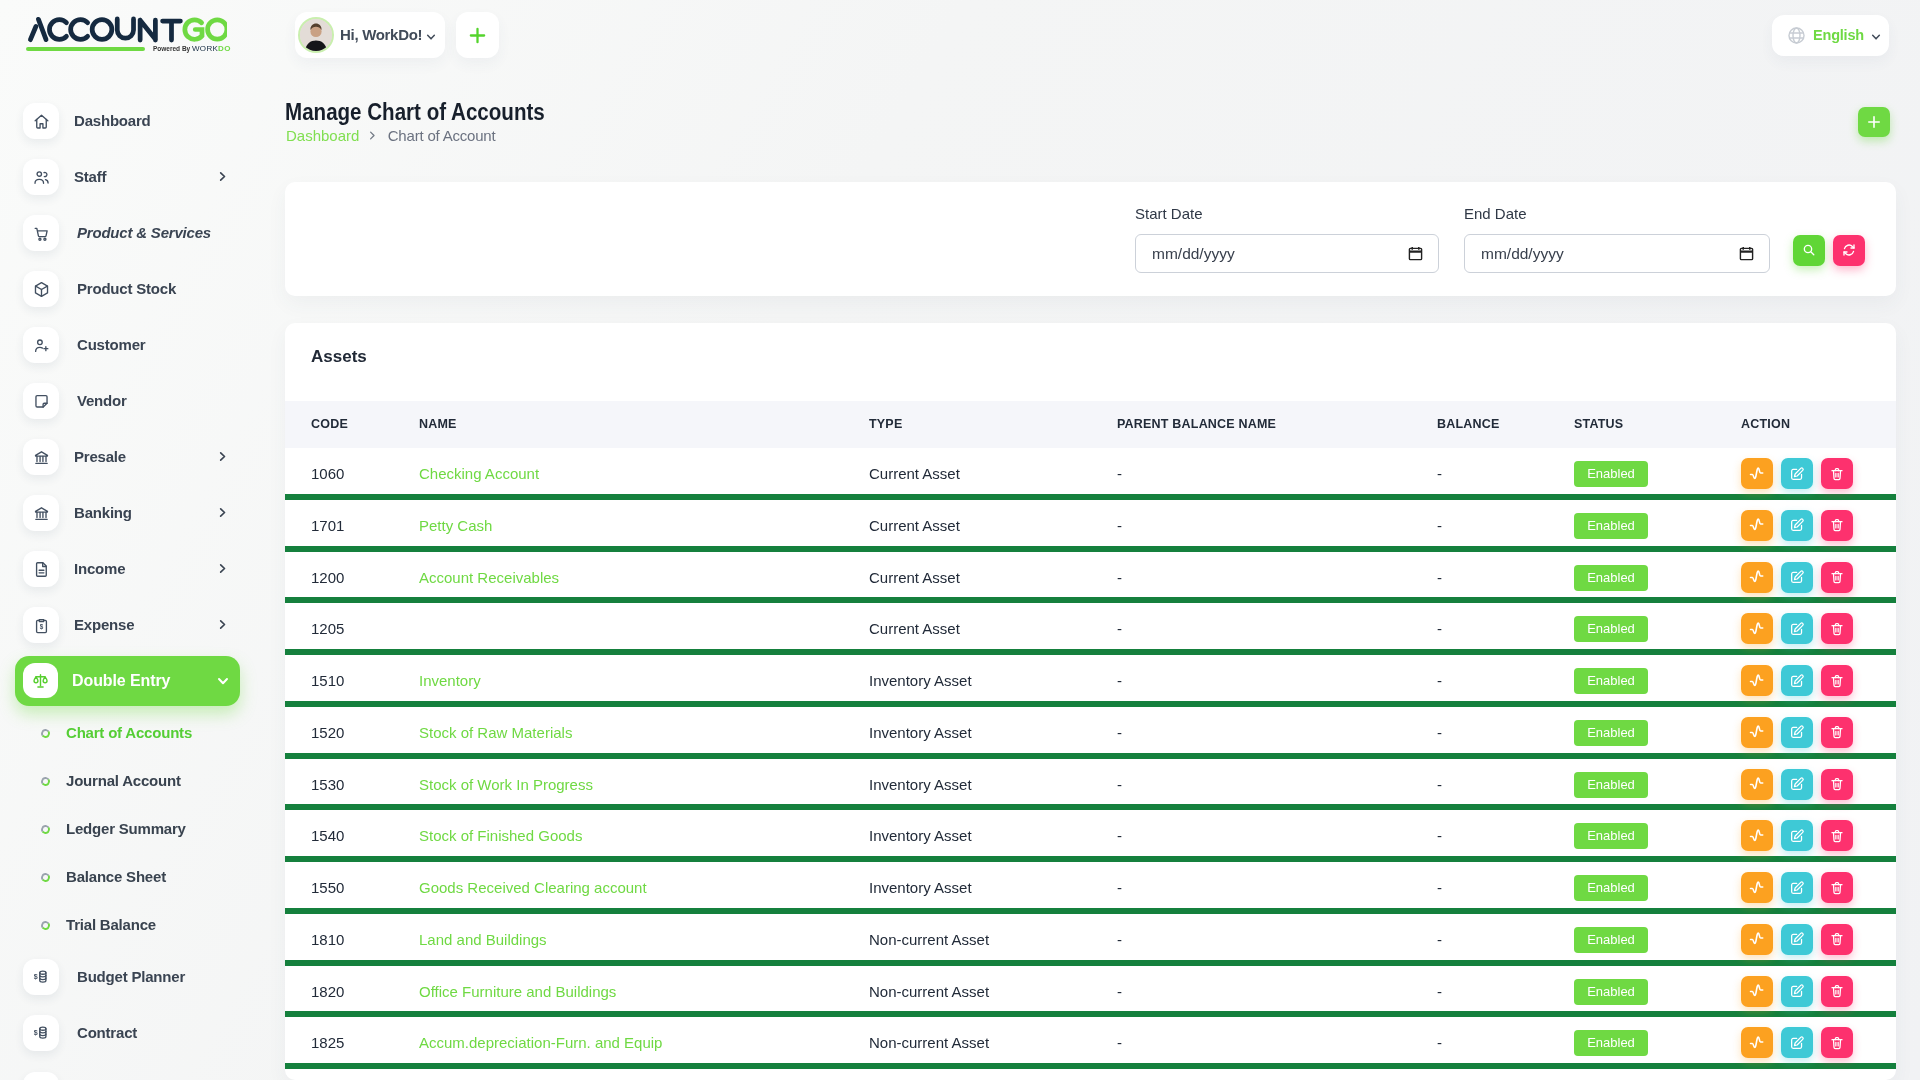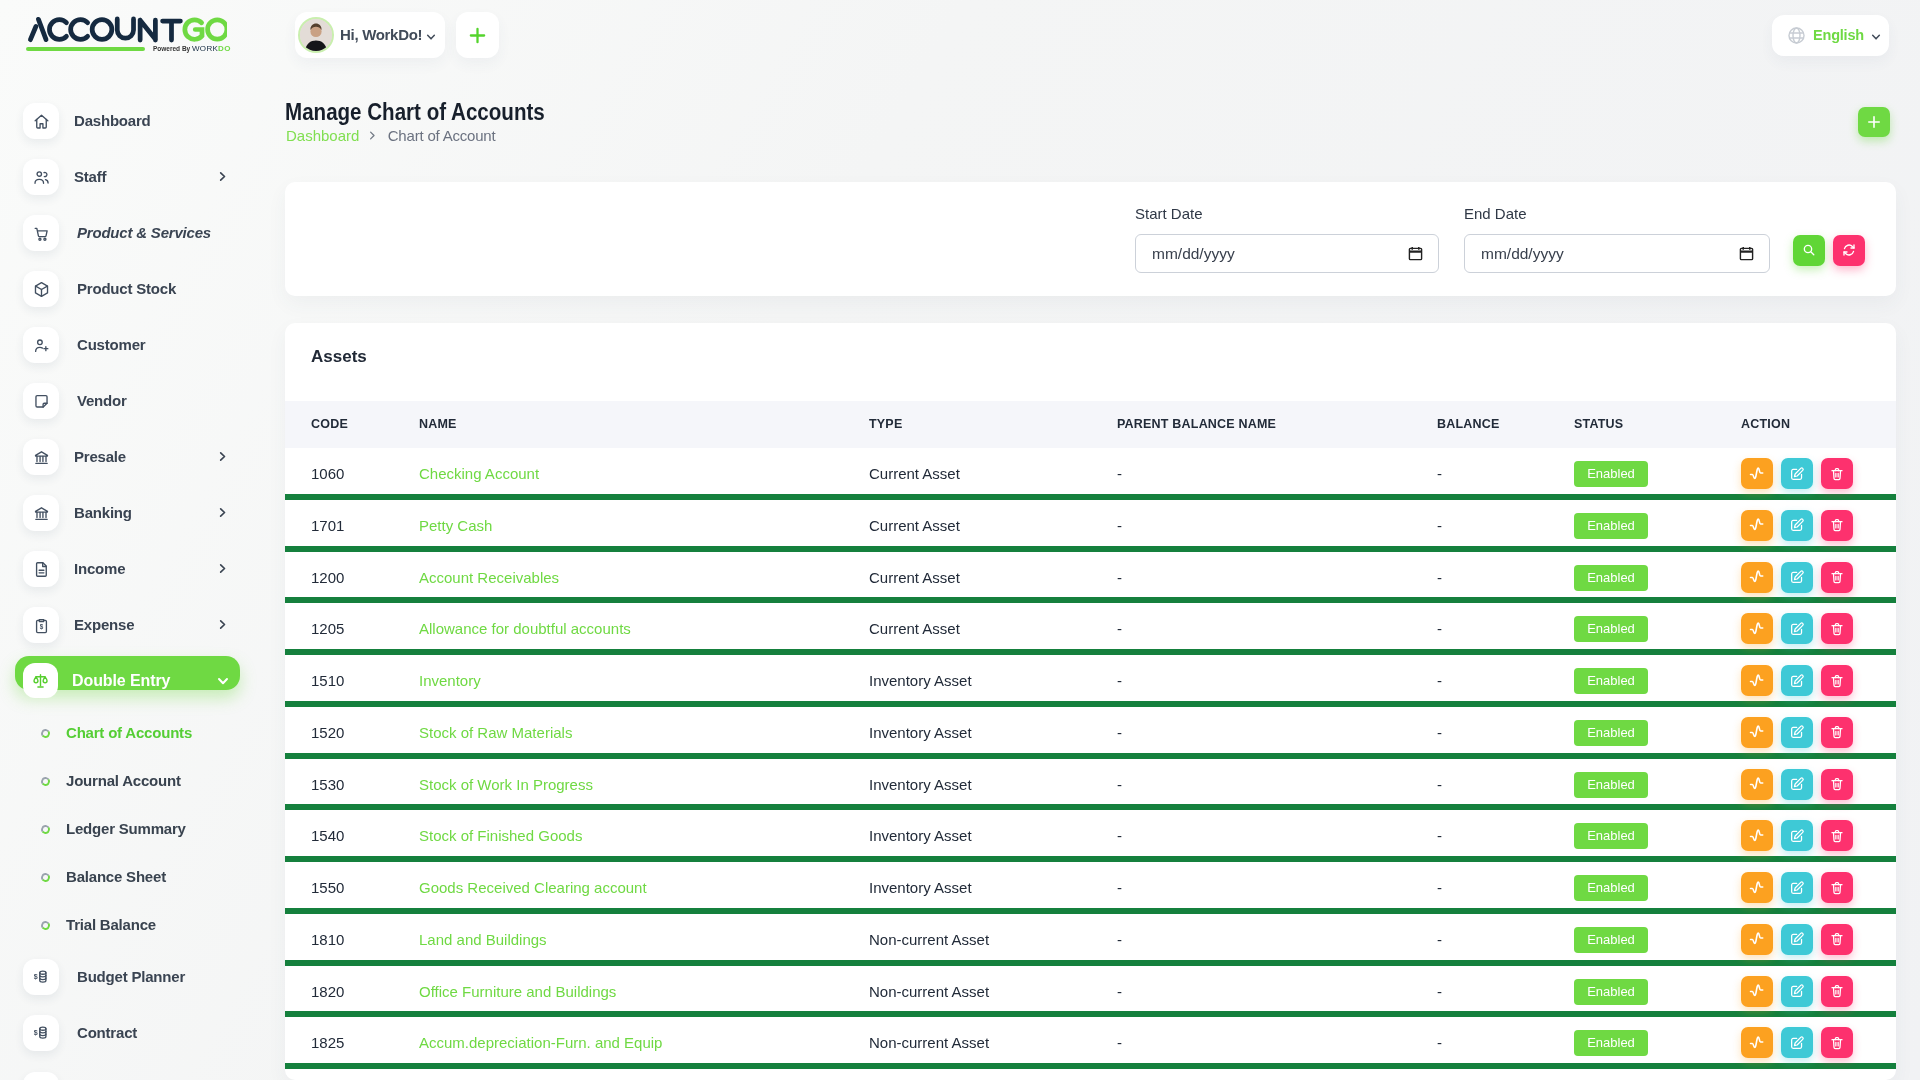--- a/index.html
+++ b/index.html
@@ -18,21 +18,21 @@
     display:flex; align-items:center; justify-content:center;
   }
   .navitem { position:absolute; left:0; width:260px; height:56px; }
   .navitem .iconbox { top:10px; }
   .navitem .lbl {
     position:absolute; left:74px; top:0; line-height:56px;
     font-size:15px; font-weight:700; color:#3a4452; letter-spacing:-0.2px;
   }
   .navitem .chev { position:absolute; left:217px; top:22px; }
   .pill {
-    position:absolute; left:15px; top:656px; width:225px; height:34px;
+    position:absolute; left:15px; top:656px; width:225px; height:50px;
     background:#6fd943; border-radius:14px; box-shadow:0 8px 16px rgba(111,217,67,.35);
   }
   .pill .iconbox { left:8px; top:7px; width:35px; height:35px; box-shadow:none; }
   .pill .lbl { position:absolute; left:57px; top:0; line-height:50px; color:#fff; font-size:16px; font-weight:700; letter-spacing:-0.1px; }
   .subitem { position:absolute; left:0; width:260px; height:48px; }
   .subitem .dot {
     position:absolute; left:41px; top:20px; width:9px; height:9px; border-radius:50%;
     border:2px solid #9aa3ad; border-bottom-color:#6fd943; border-right-color:#6fd943;
     transform:rotate(10deg);
   }
@@ -438,21 +438,20 @@
           <svg width="16" height="16" viewBox="0 0 24 24" fill="none" stroke="#fff" stroke-width="1.9" stroke-linecap="round" stroke-linejoin="round">
             <path d="M4.5 7h15"></path>
             <path d="M9.5 7V5.6A1.6 1.6 0 0 1 11.1 4h1.8a1.6 1.6 0 0 1 1.6 1.6V7"></path>
             <path d="M6.7 7l.8 11.6a1.8 1.8 0 0 0 1.8 1.7h5.4a1.8 1.8 0 0 0 1.8-1.7L17.3 7"></path>
             <path d="M10.3 11v5.4M13.7 11v5.4"></path>
           </svg>
         </div>
   </div>
 <div class="row">
     <div class="cell c-code">1205</div>
-    <div class="cell c-name">Allowance for doubtful accounts</div>
     <div class="cell c-type">Current Asset</div>
     <div class="cell c-par">-</div>
     <div class="cell c-bal">-</div>
     <div class="badge">Enabled</div>
     <div class="abtn b1">
           <svg width="18" height="18" viewBox="0 0 24 24" fill="none" stroke="#fff" stroke-width="2.2" stroke-linecap="round">
             <path d="M3.4 12.6 H5.9 C7.5 12.6 7.3 17.9 9 17.9 C10.4 17.9 10.5 14.5 11.3 10.8 C12.1 7.1 12.2 4.2 13.7 4.2 C15.4 4.2 15 10.6 16.7 10.6 H19.6"></path>
           </svg>
         </div>
     <div class="abtn b2">

